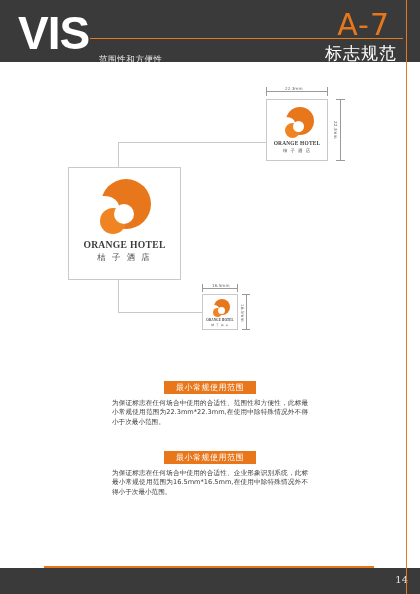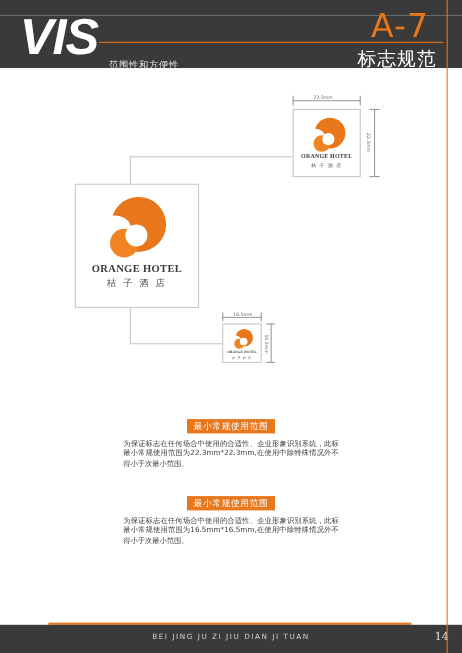--- a/index.html
+++ b/index.html
@@ -18,21 +18,20 @@
     background:#3a3a3a;
   }
   .header-topstrip{
     position:absolute;left:0;top:0;width:420px;height:14px;background:#3a3a3a;
   }
   .vis-logo{
     position:absolute;left:18px;top:-4px;
     font-size:46px;line-height:46px;font-weight:bold;
     color:#ffffff;letter-spacing:-1px;
     font-family:"Liberation Sans","DejaVu Sans",sans-serif;
-    font-style:italic;
   }
   .hdr-rule{
     position:absolute;left:90px;top:24px;width:313px;height:1px;background:#E8761B;
   }
   .hdr-cn{
     position:absolute;left:99px;top:40px;
     font-size:8.5px;color:#e9e9e9;letter-spacing:.6px;
     font-family:"DejaVu Sans",sans-serif;
   }
   .hdr-en{
@@ -103,21 +102,21 @@
   .dim{position:absolute;background:#9a9a9a;}
   .dimlabel{
     position:absolute;font-size:4.2px;color:#6a6a6a;
     font-family:"DejaVu Sans",sans-serif;white-space:nowrap;
   }
   .dimlabel.vert{transform:rotate(90deg);transform-origin:left top;}
 
   
   .cap{position:absolute;width:196px;left:112px;}
   .cap-bar{
-    width:80px;height:13px;margin:0 auto;background:#E8761B;
+    width:92px;height:13px;margin:0 auto;background:#E8761B;
     color:#fff;font-size:8px;line-height:13px;text-align:center;
     letter-spacing:.5px;font-family:"DejaVu Sans",sans-serif;
   }
   .cap-body{
     margin-top:5px;font-size:6.6px;line-height:9.4px;color:#3c3c3c;
     text-align:justify;font-family:"DejaVu Sans",sans-serif;
   }
 
   
   .footer{
@@ -209,29 +208,28 @@
     <div class="dim" style="left:237px;top:222px;width:1px;height:8px;"></div>
     <div class="dimlabel" style="left:211px;top:221px;background:#fff;padding:0 1px;">16.5mm</div>
 
     <div class="dim" style="left:246px;top:232px;width:1px;height:36px;"></div>
     <div class="dim" style="left:242px;top:232px;width:8px;height:1px;"></div>
     <div class="dim" style="left:242px;top:267px;width:8px;height:1px;"></div>
     <div class="dimlabel vert" style="left:245px;top:241px;background:#fff;padding:0 1px;">16.5mm</div>
 
     <div class="cap" style="top:319px;">
       <div class="cap-bar">最小常规使用范围</div>
-      <div class="cap-body">为保证标志在任何场合中使用的合适性、企业形象识别系统，此标最小常规使用范围为22.3mm*22.3mm,在使用中除特殊情况外不得小于次最小范围。</div>
+      <div class="cap-body">为保证标志在任何场合中使用的合适性、范围性和方便性，此标最小常规使用范围为22.3mm*22.3mm,在使用中除特殊情况外不得小于次最小范围。</div>
     </div>
 
     <div class="cap" style="top:389px;">
       <div class="cap-bar">最小常规使用范围</div>
       <div class="cap-body">为保证标志在任何场合中使用的合适性、企业形象识别系统，此标最小常规使用范围为16.5mm*16.5mm,在使用中除特殊情况外不得小于次最小范围。</div>
     </div>
 
   </div>
 
   <div class="footer-rule"></div>
   <div class="footer">
-    <div class="footer-text">BEI JING JU ZI JIU DIAN JI TUAN</div>
     <div class="footer-page">14</div>
   </div>
 
 </div>
 
 </body></html>

